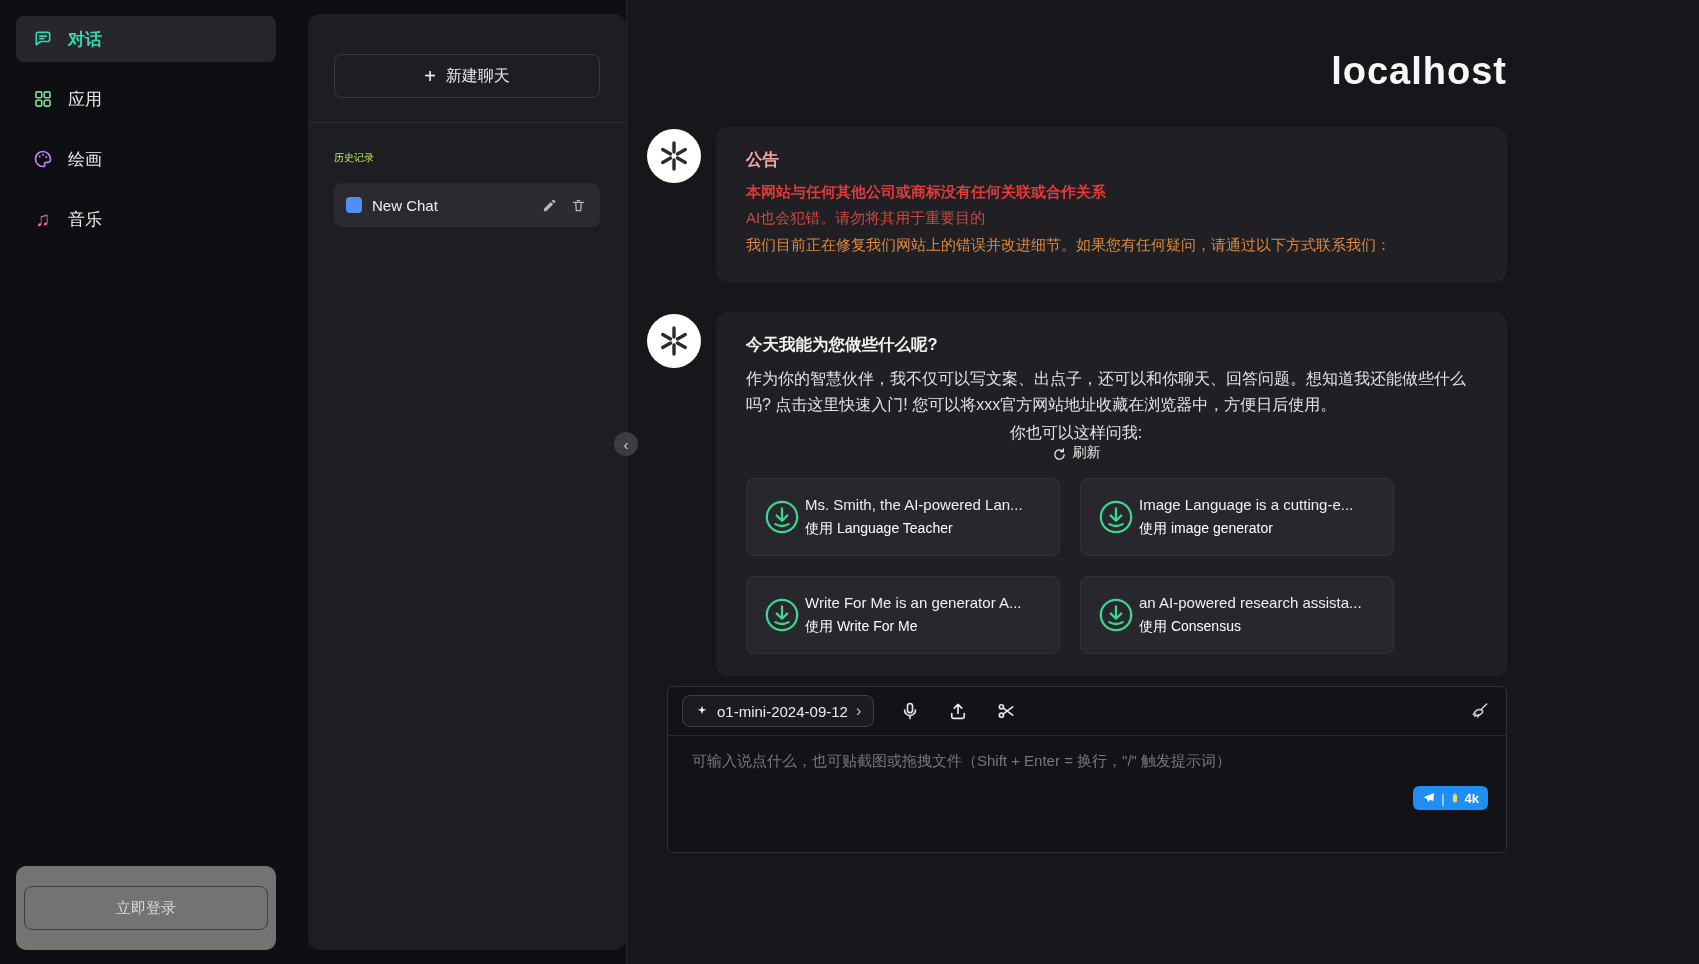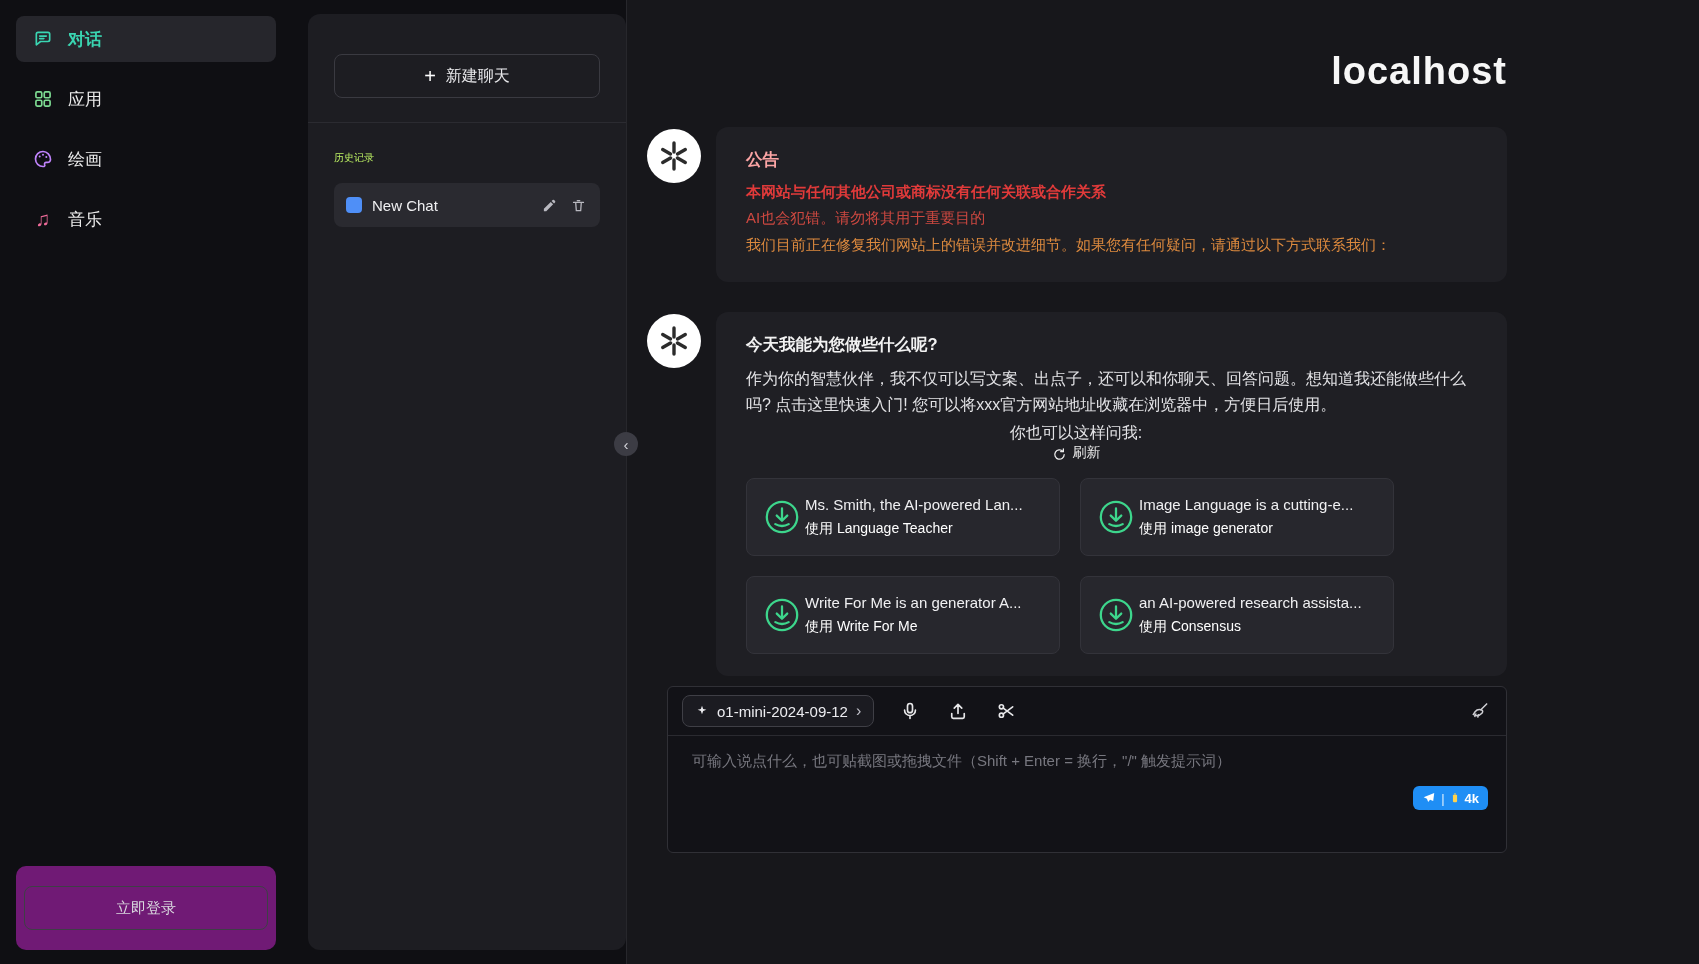--- a/index.html
+++ b/index.html
@@ -16,21 +16,21 @@
   .nav-item {
     display:flex; align-items:center; gap:14px; height:46px; padding:0 16px;
     border-radius:8px; margin-bottom:14px; font-size:17px; color:#ececec; cursor:pointer;
   }
   .nav-item.active { background:#26262c; }
   .nav-item.active .nav-label { color:#3ad6b2; font-weight:700; }
   .nav-icon { display:flex; align-items:center; justify-content:center; width:22px; height:22px; font-size:20px; }
   .nav-icon svg { display:block; }
   .login-panel {
     position:absolute; left:16px; right:16px; bottom:14px;
-    background:#701a75; border-radius:10px; padding:20px 8px;
+    background:#737373; border-radius:10px; padding:20px 8px;
   }
   .login-btn {
     display:block; width:100%; height:44px; background:transparent;
     border:1px solid #3f3f46; border-radius:8px; color:#d9d9de; font-size:15px;
     font-family:inherit; cursor:pointer;
   }
 
   
   .chatlist {
     width:318px; flex:none; background:#1d1d22; margin:14px 0 14px 16px;

